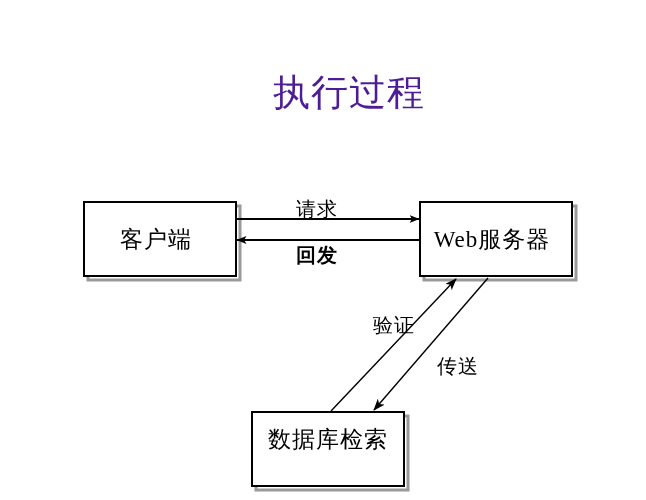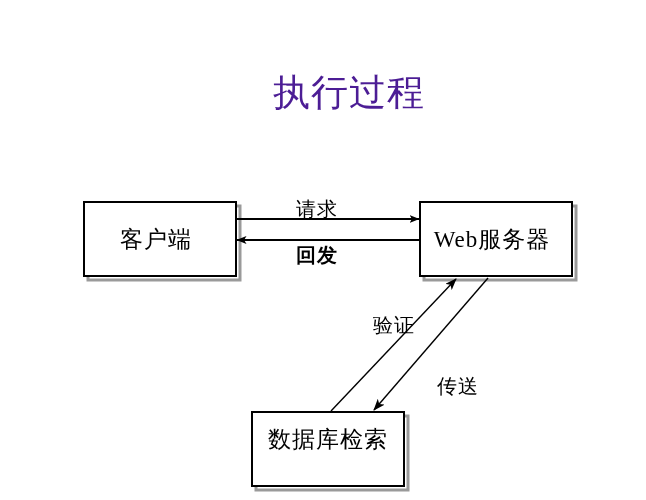--- a/index.html
+++ b/index.html
@@ -57,21 +57,21 @@
     white-space: nowrap;
     font-family: "Liberation Serif", "DejaVu Serif", serif;
   }
   #label-client   { left: 84px;  top: 202px; width: 144px; height: 74px; }
   #label-server   { left: 420px; top: 202px; width: 144px; height: 74px; }
   #label-database { left: 252px; top: 412px; width: 152px; height: 55px; }
 
   #label-request  { left: 296px; top: 199px; text-align: right; }
   #label-reply    { left: 296px; top: 245px; font-weight: bold; }
   #label-verify   { left: 373px; top: 315px; }
-  #label-transmit { left: 437px; top: 356px; margin-top: 20px; }
+  #label-transmit { left: 437px; top: 356px; }
 </style>
 </head>
 <body>
 
 <div id="canvas">
 
   <div class="title">执行过程</div>
 
   <svg id="diagram-svg" viewBox="0 0 646 500" xmlns="http://www.w3.org/2000/svg">
 

